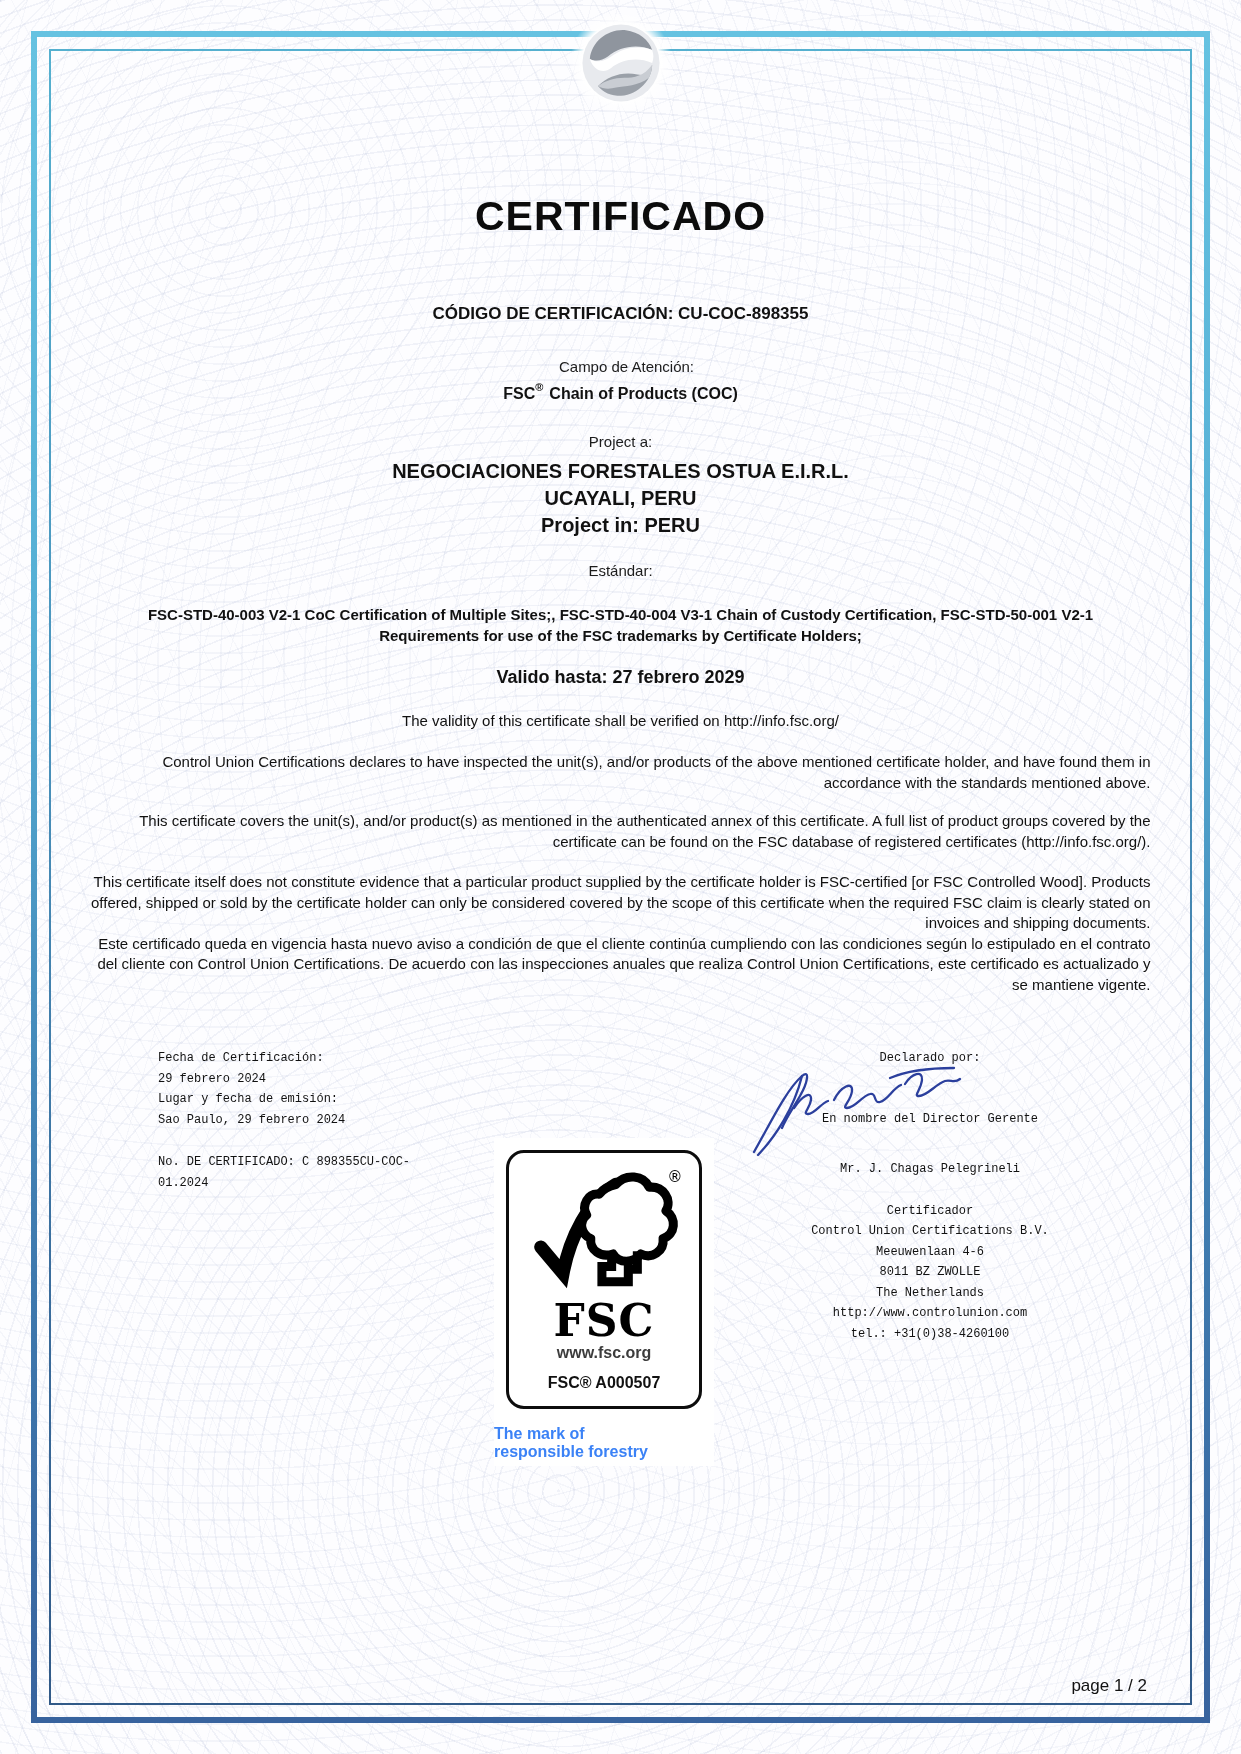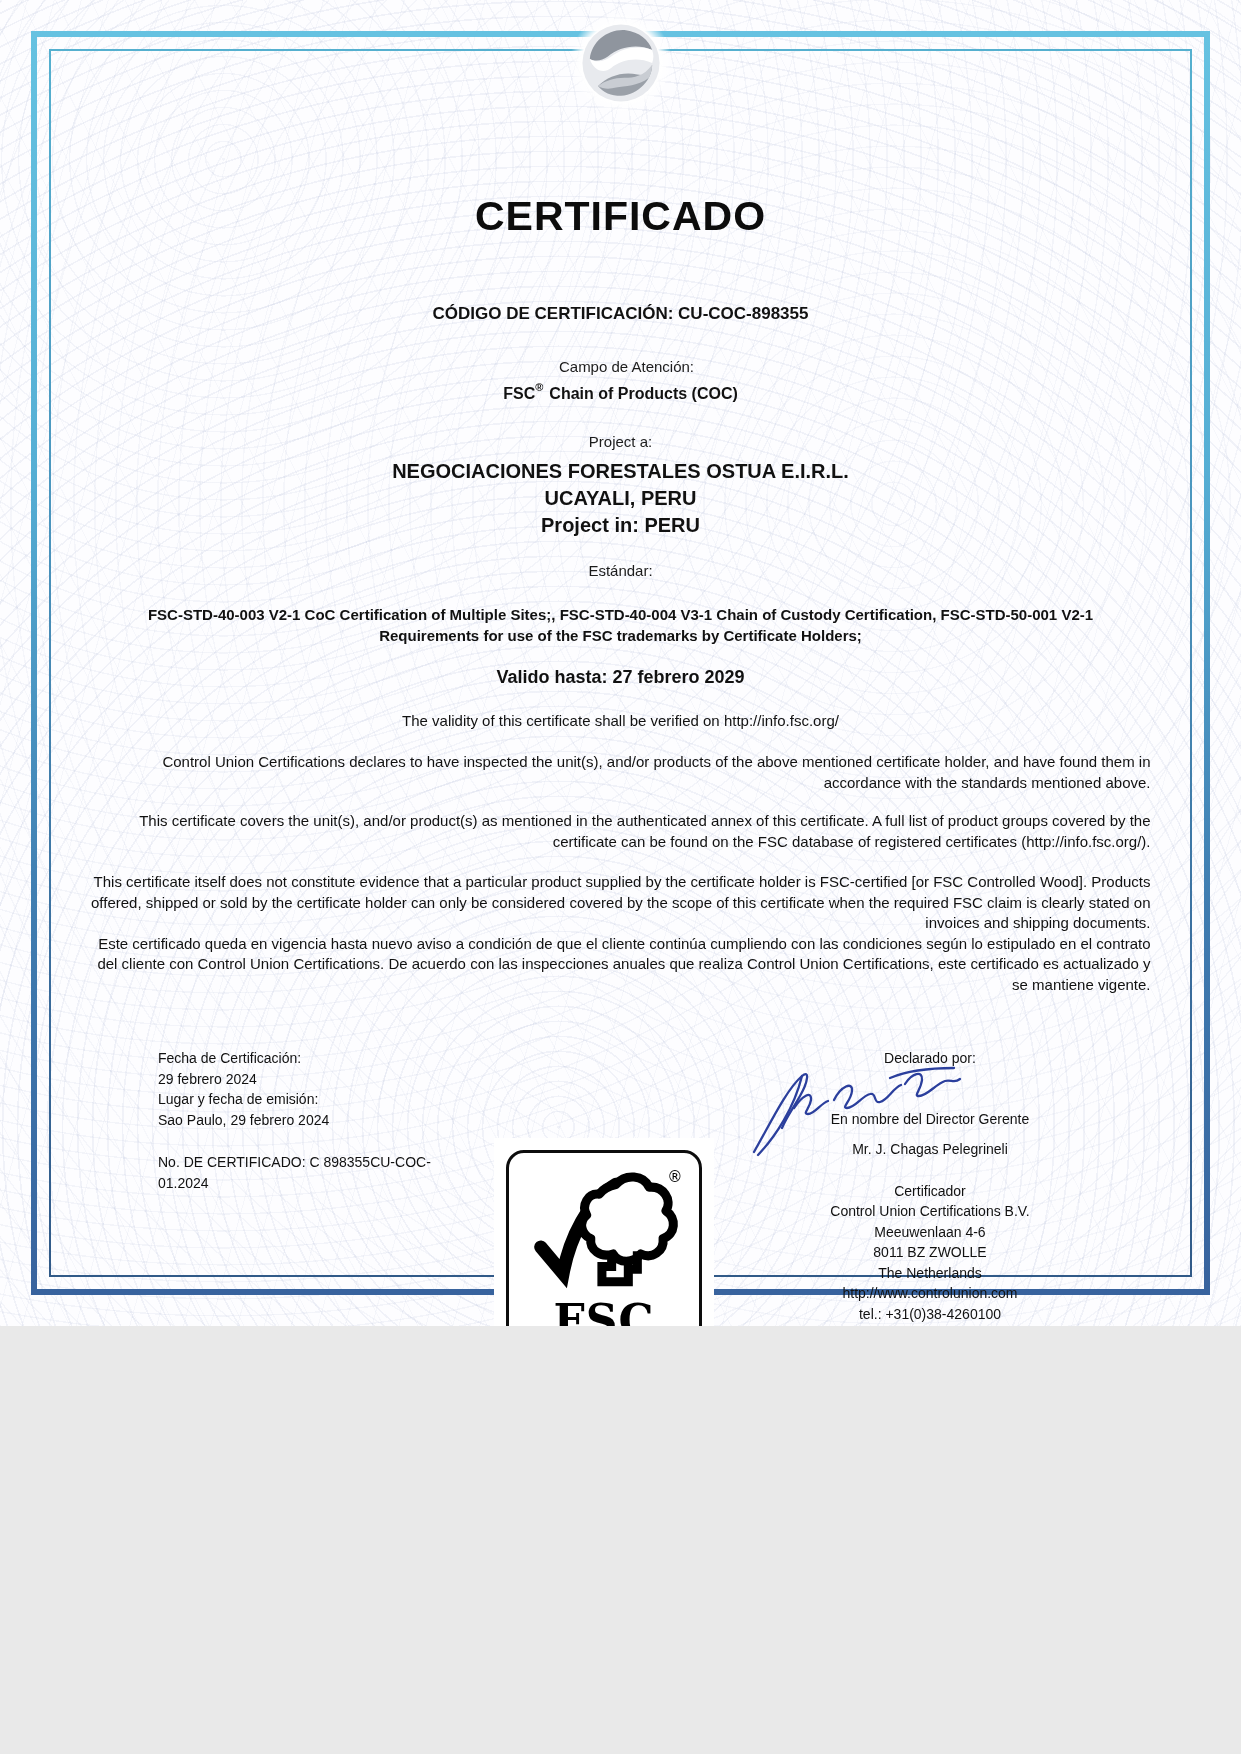--- a/index.html
+++ b/index.html
@@ -1,18 +1,18 @@
 <!DOCTYPE html>
 <html><head>
 <meta charset="utf-8">
 <style>
   html,body{margin:0;padding:0;background:#e9e9e9;}
   .page{
     position:relative;
-    width:1241px;height:1326px;
+    width:1241px;height:1754px;
     margin:0 auto;
     background:#fdfdff;
     font-family:"Liberation Sans", sans-serif;
     color:#111;
     overflow:hidden;
   }
   
   .page::before{
     content:"";position:absolute;inset:0;z-index:0;
     background:
@@ -47,27 +47,27 @@
   .estandar-label{top:562px;}
   .standards{top:604px;font-size:15px;font-weight:bold;line-height:21px;}
   .standards p{margin:0 auto;width:1010px;}
   .valido{top:667px;font-size:18px;font-weight:bold;}
   .verify{top:712px;font-size:15px;}
   .para{font-size:15px;line-height:20.5px;}
   .para p{margin:0 auto;width:1060px;text-align:right;}
   .p-declaration{top:752px;}
   .p-coverage{top:811px;}
   .p-disclaimer{top:872px;}
-  .info-block{font-size:14px;line-height:20.5px;}
+  .info-block{font-size:12px;line-height:20.5px;font-family:Liberation Mono, monospace;}
   .left-block{left:158px;top:1048px;width:290px;}
   .left-block .gap{height:22px;}
   .right-block{left:775px;top:1048px;width:310px;}
   .rb-line{display:block;text-align:center;}
   .rb-behalf{margin-top:40px;}
-  .rb-name{margin-top:10px;}
+  .rb-name{margin-top:30px;}
   .rb-cert{margin-top:21px;}
   .signature-wrap{left:742px;top:1056px;width:235px;height:102px;pointer-events:none;}
   
   .fsc-patch{left:494px;top:1138px;width:220px;height:328px;background:#fff;}
   .fsc-box{
     margin:12px auto 0;width:196px;box-sizing:border-box;
     border:3px solid #0d0d0d;border-radius:18px;
     background:#fff;text-align:center;padding:12px 6px 14px;
   }
   .fsc-acronym{font-family:"DejaVu Serif", serif;font-weight:bold;font-size:44px;line-height:44px;letter-spacing:1px;color:#000;margin-top:-2px;}

